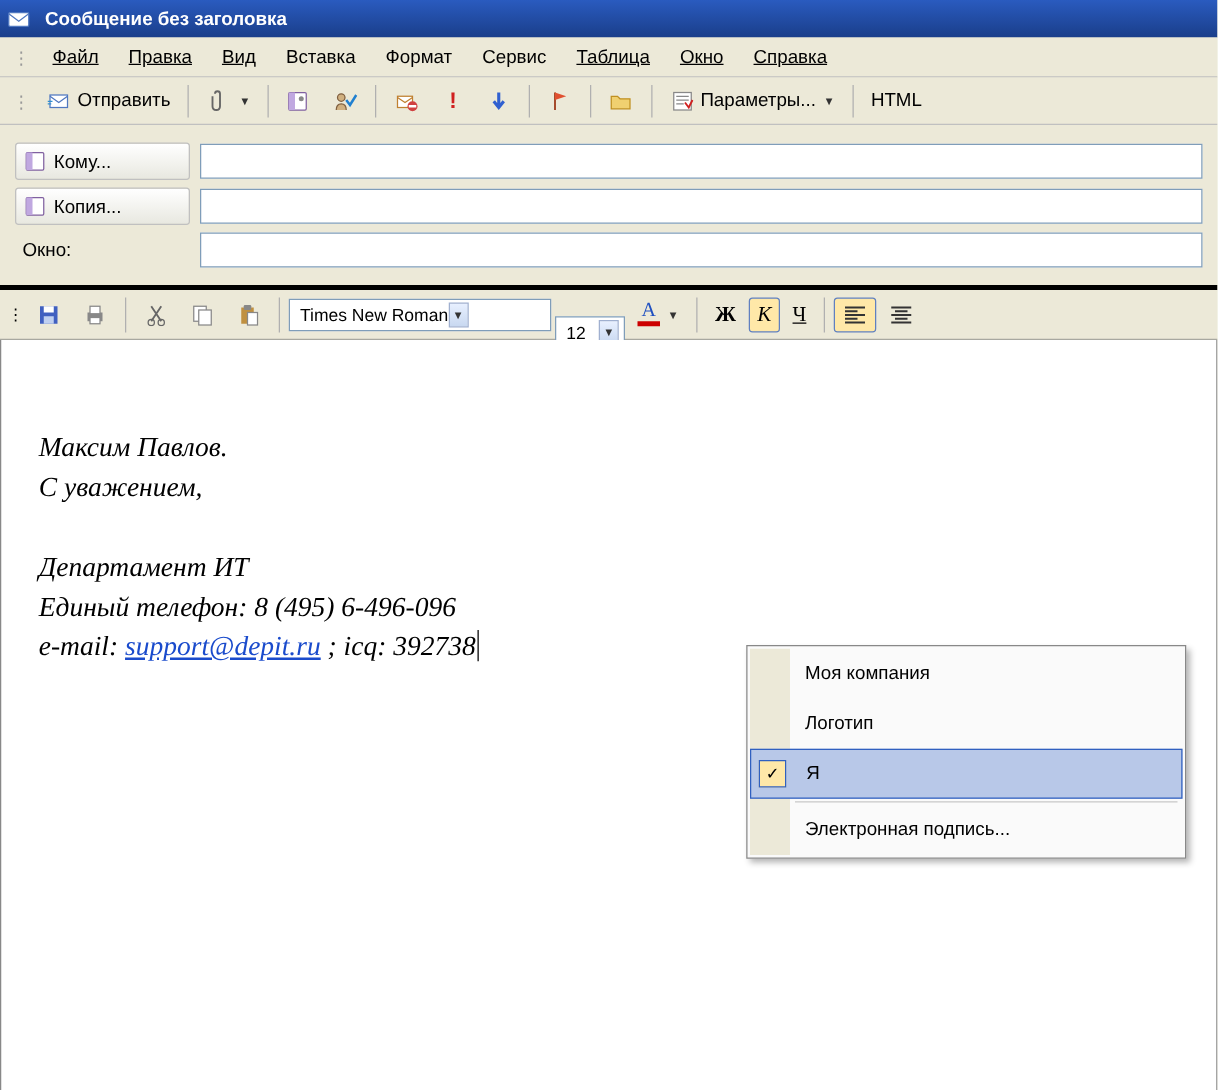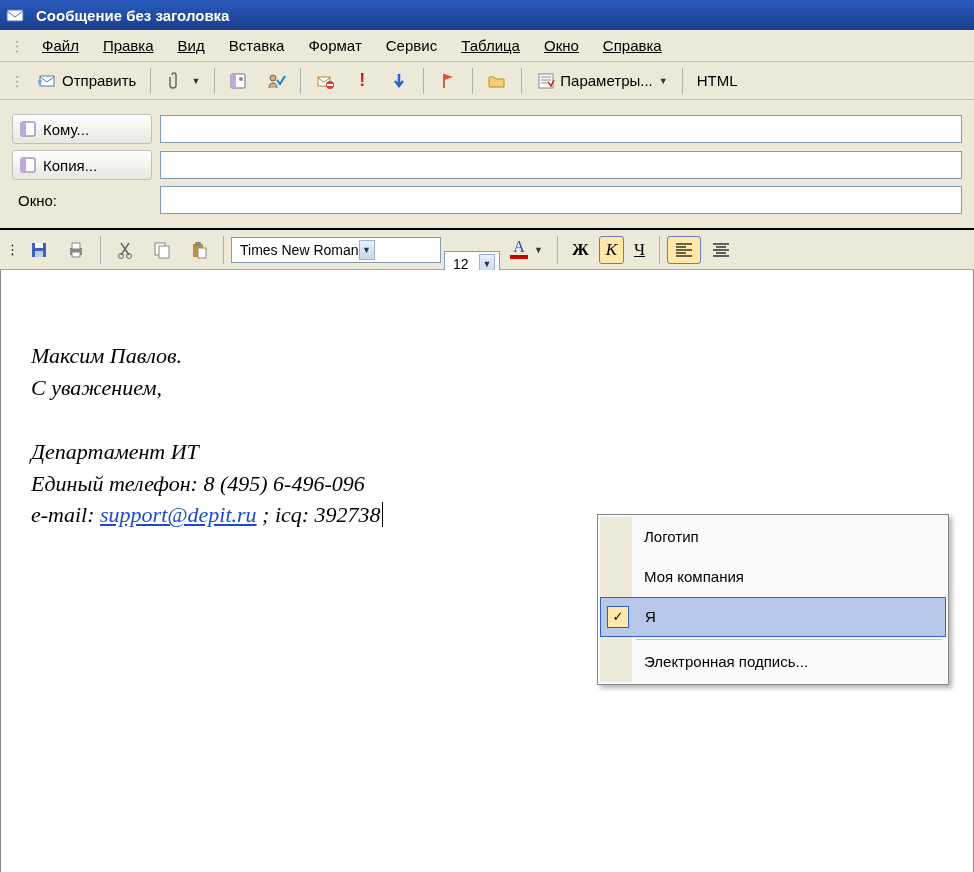--- a/index.html
+++ b/index.html
@@ -85,21 +85,21 @@
     align-items: center;
     justify-content: center;
     width: 20px;
     height: 20px;
   }
 
   
   .header-fields {
     background: #ece9d8;
     padding: 8px 12px 8px 12px;
-    border-bottom: 2px solid #000000;
+    border-bottom: 4px solid #000000;
   }
   .field-row {
     display: flex;
     align-items: center;
     margin: 6px 0;
     gap: 8px;
   }
   .field-label {
     width: 140px;
     display: flex;
@@ -528,24 +528,24 @@
   <div>&nbsp;</div>
   <div>Департамент ИТ</div>
   <div>Единый телефон: 8 (495) 6-496-096</div>
   <div>
     <span>e-mail: </span><a>support@depit.ru</a><span> ; icq: 392738</span><span class="cursor-mark"></span>
   </div>
 
   <div class="context-menu">
     <div class="gutter-bg"></div>
     <div class="cm-item">
-      <span>Логотип</span>
+      <span>Моя компания</span>
     </div>
     <div class="cm-item">
-      <span>Моя компания</span>
+      <span>Логотип</span>
     </div>
     <div class="cm-item selected">
       <span class="cm-check">✓</span>
       <span>Я</span>
     </div>
     <div class="cm-sep"></div>
     <div class="cm-item">
       <span>Электронная подпись...</span>
     </div>
   </div>

